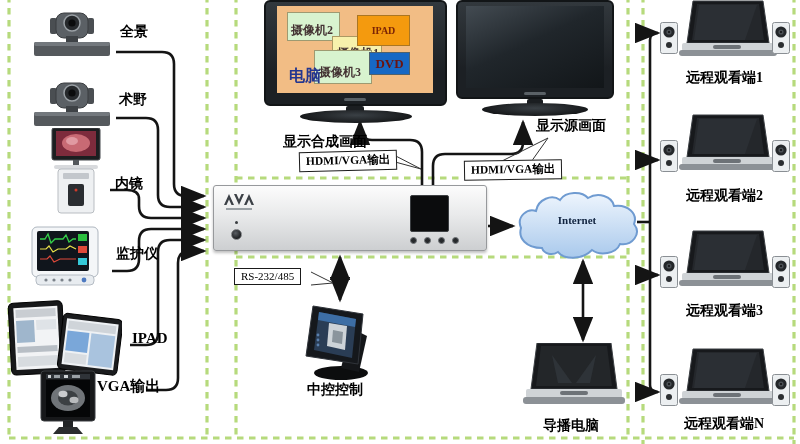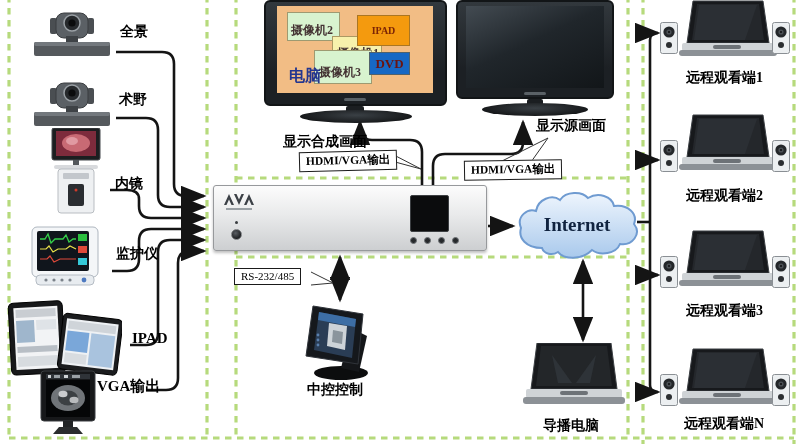--- a/index.html
+++ b/index.html
@@ -29,21 +29,21 @@
         border:1px solid #97999c;box-shadow:0 2px 3px rgba(0,0,0,.25);}
   .proc-screen{position:absolute;left:196px;top:9px;width:39px;height:37px;background:#0b0c0d;
                border:1px solid #3c3f42;border-radius:2px;}
   .proc-btn{position:absolute;top:51px;width:7px;height:7px;border-radius:50%;
             background:#26292c;border:1px solid #6e7276;}
   .pwr{position:absolute;left:17px;top:43px;width:11px;height:11px;border-radius:50%;
        background:radial-gradient(circle at 40% 35%,#5a5e63,#1d1f22 70%);border:1px solid #77797c;}
   .led{position:absolute;left:21px;top:35px;width:3px;height:3px;border-radius:50%;background:#3a3d40;}
   
   .cloud-label{position:absolute;left:0;top:24px;width:100%;text-align:center;
-               font-weight:bold;font-size:19px;color:#10233f;}
+               font-weight:bold;font-size:11px;color:#10233f;}
 </style>
 </head>
 <body>
 
 <div id="stage">
 
   <svg class="abs" width="800" height="444" viewBox="0 0 800 444" style="left:0;top:0">
     <defs>
       <marker id="ah" viewBox="0 0 10 8" refX="9" refY="4" markerWidth="10" markerHeight="8" orient="auto-start-reverse">
         <path d="M0,0 L10,4 L0,8 Z" fill="#141414"></path>

